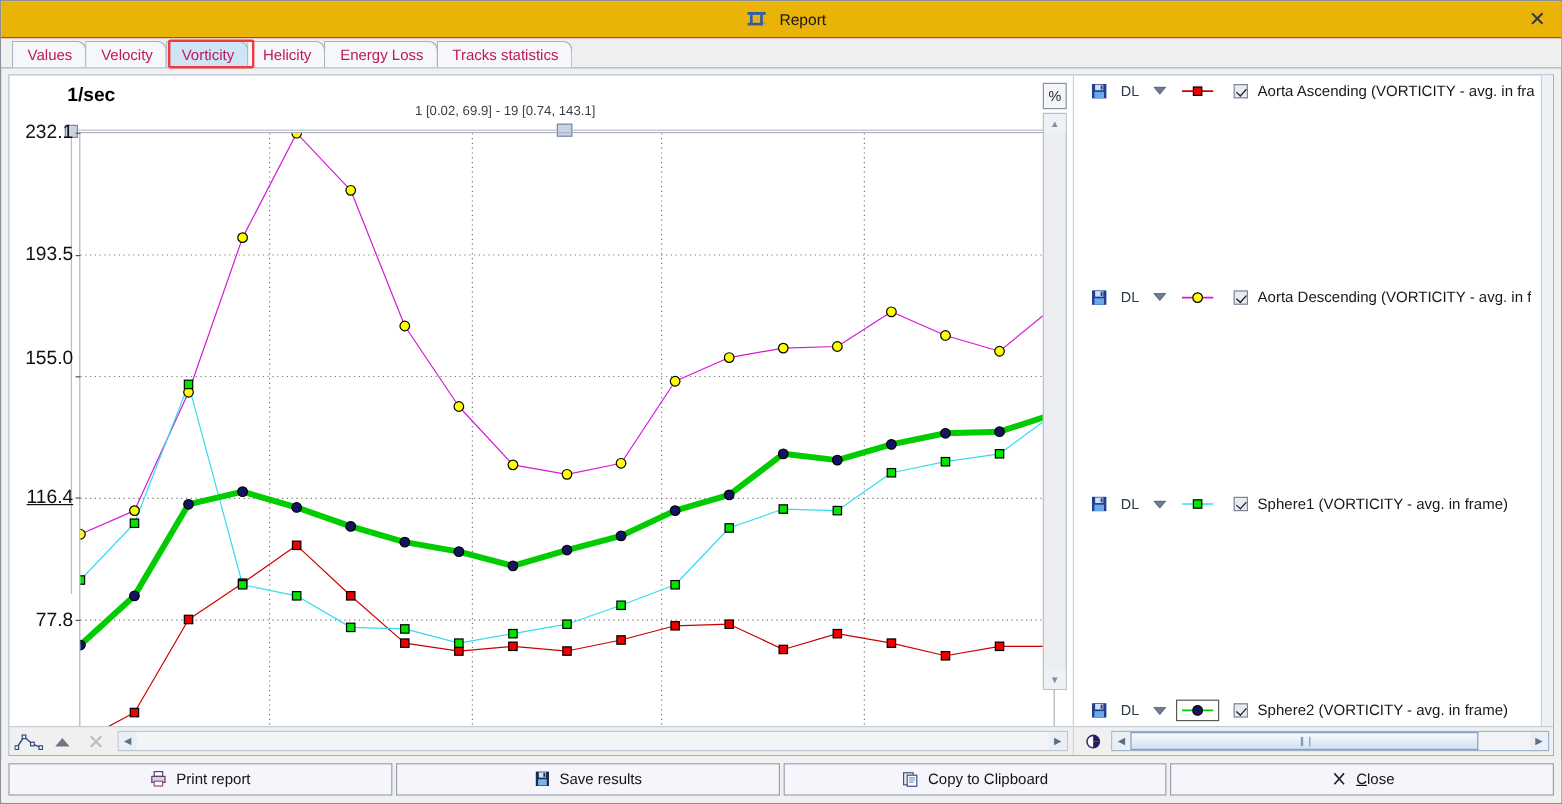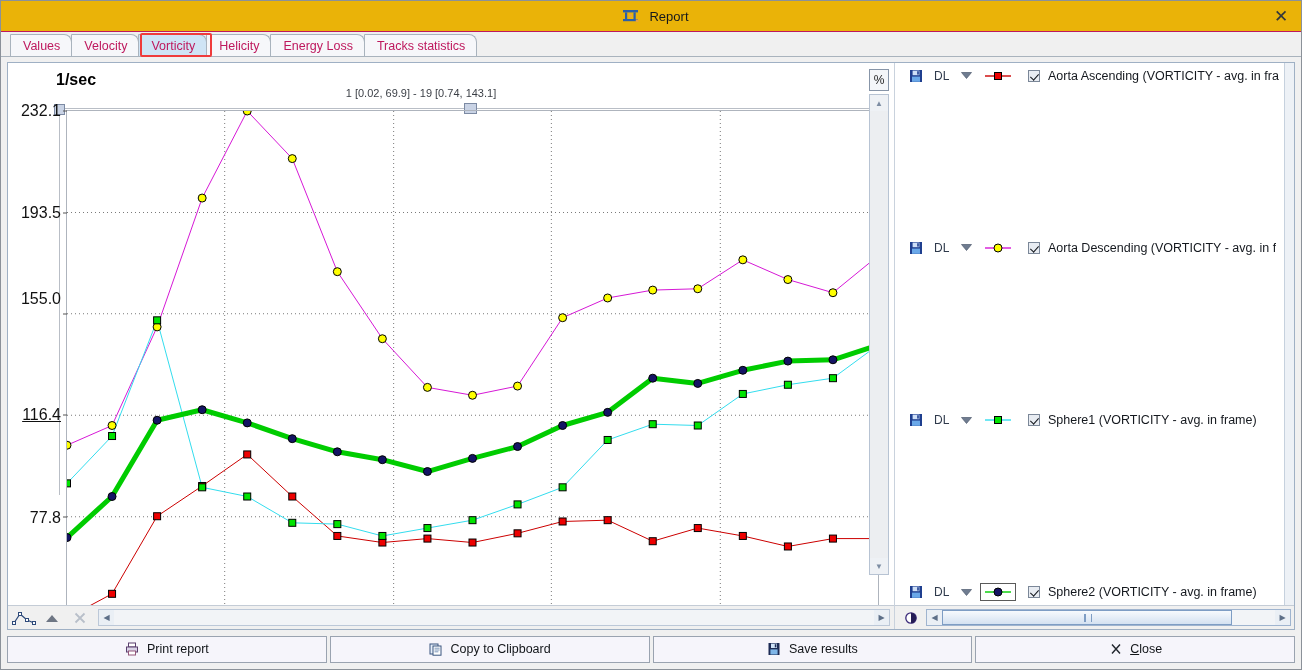--- a/index.html
+++ b/index.html
@@ -713,40 +713,40 @@
           <rect x="3.5" y="1" width="7" height="4" fill="#fff" stroke="#5a3f6e"></rect>
           <rect x="1.5" y="5" width="11" height="5" fill="#d8d2e6" stroke="#5a3f6e"></rect>
           <rect x="3.5" y="9" width="7" height="4" fill="#fff" stroke="#93567a"></rect>
         </svg>
       </span>
       <span>Print report</span>
     </div>
     <div class="fbtn">
       <span class="fi">
         <svg width="14" height="14" viewBox="0 0 14 14">
-          <rect x="1" y="2" width="8" height="10" fill="#e7effa" stroke="#38557f"></rect>
-          <rect x="4" y="4" width="8" height="9.2" fill="#ffffff" stroke="#38557f"></rect>
-          <path d="M5.5 6.2 H10.6 M5.5 8 H10.6 M5.5 9.8 H9.4" stroke="#5b7ca8" stroke-width="0.8"></path>
-        </svg>
-      </span>
-      <span>Copy to Clipboard</span>
-    </div>
-    <div class="fbtn">
-      <span class="fi">
-        <svg width="14" height="14" viewBox="0 0 14 14">
           <rect x="1.5" y="1" width="11" height="12" fill="#1c2b55"></rect>
           <rect x="4" y="1.6" width="6" height="4.4" fill="#cfe3f7"></rect>
           <rect x="7.8" y="2.2" width="1.6" height="3.2" fill="#1c2b55"></rect>
           <rect x="3.4" y="7.4" width="7.2" height="5.1" fill="#7fb6e8"></rect>
         </svg>
       </span>
       <span>Save results</span>
     </div>
     <div class="fbtn">
       <span class="fi">
+        <svg width="14" height="14" viewBox="0 0 14 14">
+          <rect x="1" y="2" width="8" height="10" fill="#e7effa" stroke="#38557f"></rect>
+          <rect x="4" y="4" width="8" height="9.2" fill="#ffffff" stroke="#38557f"></rect>
+          <path d="M5.5 6.2 H10.6 M5.5 8 H10.6 M5.5 9.8 H9.4" stroke="#5b7ca8" stroke-width="0.8"></path>
+        </svg>
+      </span>
+      <span>Copy to Clipboard</span>
+    </div>
+    <div class="fbtn">
+      <span class="fi">
         <svg width="12" height="12" viewBox="0 0 12 12">
           <path d="M2 1.5 L10 10.5 M10 1.5 L2 10.5" stroke="#20252c" stroke-width="1.4" fill="none"></path>
         </svg>
       </span>
       <span><span class="u">C</span><span>lose</span></span>
     </div>
   </div>
 
 </div>
 

